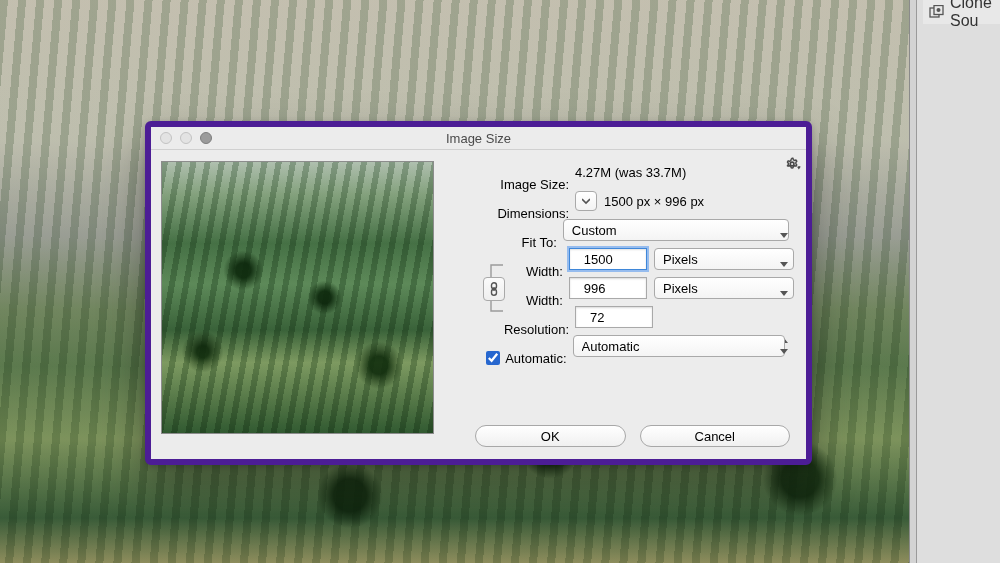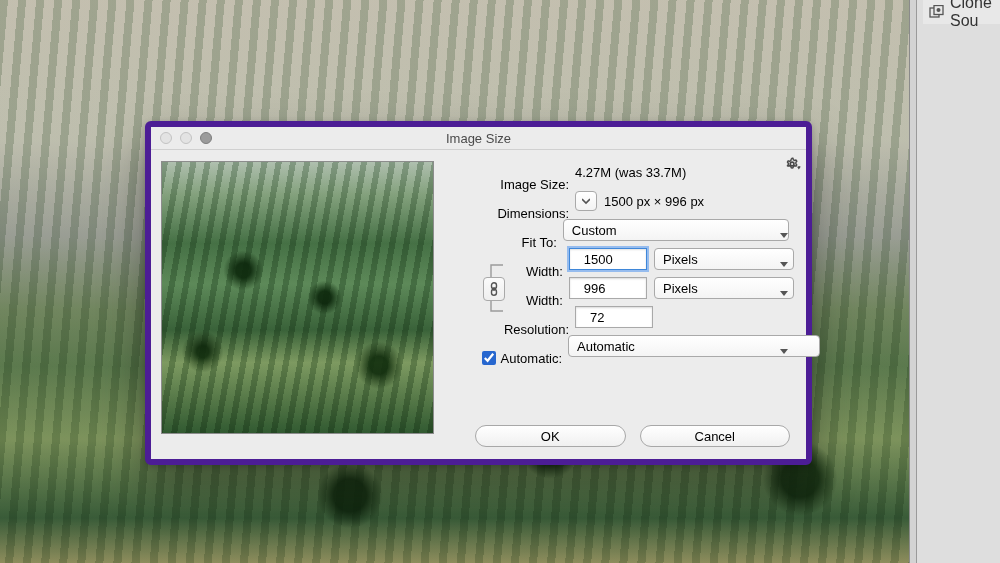--- a/index.html
+++ b/index.html
@@ -196,21 +196,21 @@
         <div class="lbl" style="width:88px">Resolution:</div>
         <input type="text" style="width: 78px;" value="72">
         <span style="width:8px"></span>
       </div>
       <div class="row" style="margin-top:3px">
         <div class="lbl" style="display:flex;justify-content:flex-end;align-items:center;">
           <input type="checkbox" class="chk" checked="" style="">
           <span>Automatic:</span>
         </div>
         <span class="select-wrap dbl" style="width:226px">
-          <select class="select" style="width:252px">
+          <select class="select" style="width:212px">
             <option>Automatic</option>
           </select>
         </span>
       </div>
     </div>
 
     <div class="constrain">
       <svg class="lines" viewBox="0 0 22 58">
         <path d="M22 6 H10 V52 H22" fill="none" stroke="#9a9a9a" stroke-width="1.4"></path>
       </svg>

